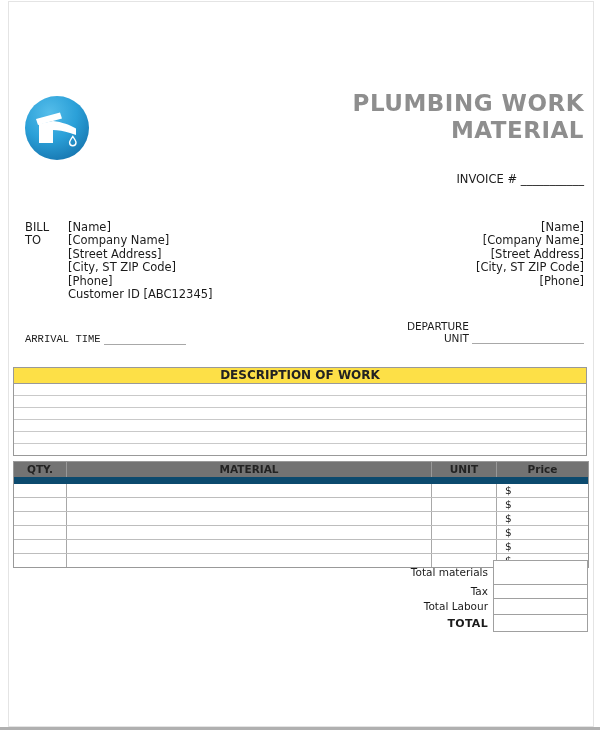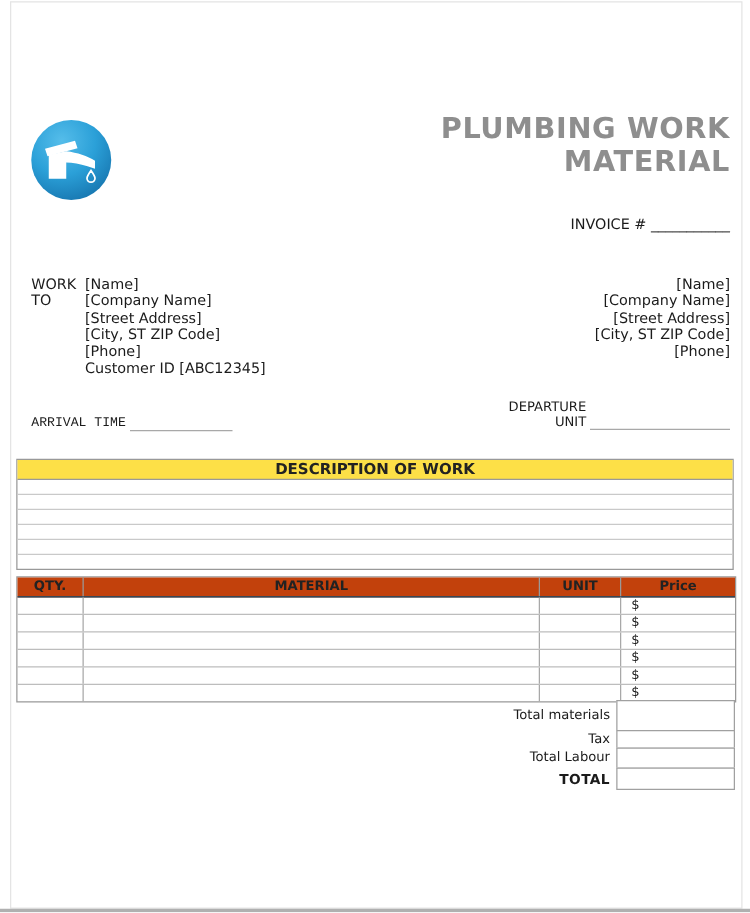--- a/index.html
+++ b/index.html
@@ -63,22 +63,22 @@
   .desc-row{height:11px;border-bottom:1px solid #c9c9c9;}
   .desc-row:last-child{border-bottom:none;}
 
   
   .mat-table{
     position:absolute;left:13px;top:461px;width:574px;
     border:1px solid #999;
   }
   .mat-grid{display:grid;grid-template-columns:52px 1fr 65px 92px;}
   .mat-header{
-    background:#c2410c;height:15px;line-height:15px;
-    font-size:10.5px;font-weight:600;border-bottom:1px solid #0c4a6e;color:#222;
+    background:#737373;height:15px;line-height:15px;
+    font-size:10.5px;font-weight:600;border-bottom:7px solid #0c4a6e;color:#222;
   }
   .mat-header > div{text-align:center;border-left:1px solid #999;}
   .mat-header > div:first-child{border-left:none;}
   .mat-row{height:13px;border-bottom:1px solid #bdbdbd;}
   .mat-row:last-child{border-bottom:none;}
   .mat-row > div{border-left:1px solid #a8a8a8;font-size:10.5px;line-height:13px;}
   .mat-row > div:first-child{border-left:none;}
   .cell-price{padding-left:8px;}
 
   
@@ -124,21 +124,21 @@
     <div>PLUMBING WORK</div>
     <div>MATERIAL</div>
   </div>
 
   <div class="meta">
     <div>INVOICE # ___________</div>
   </div>
 
   <div class="billto">
     <div class="bill-label">
-      <div>WORK</div>
+      <div>BILL</div>
       <div>TO</div>
     </div>
     <div>
       <div>[Name]</div>
       <div>[Company Name]</div>
       <div>[Street Address]</div>
       <div>[City, ST ZIP Code]</div>
       <div>[Phone]</div>
       <div>Customer ID [ABC12345]</div>
     </div>

